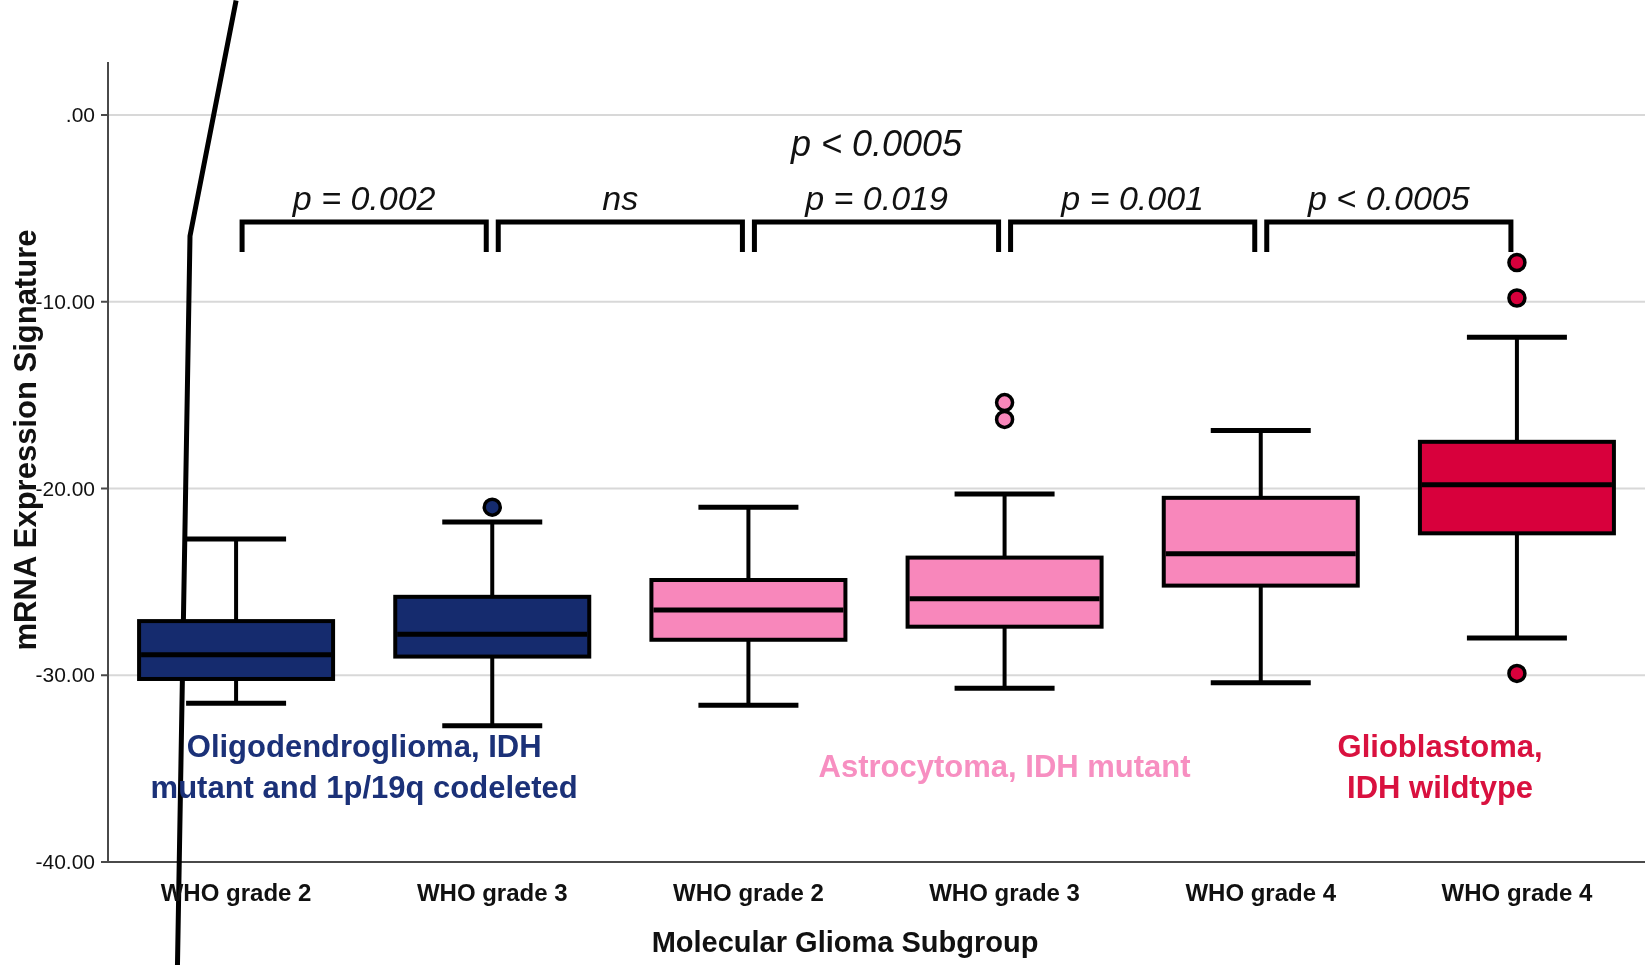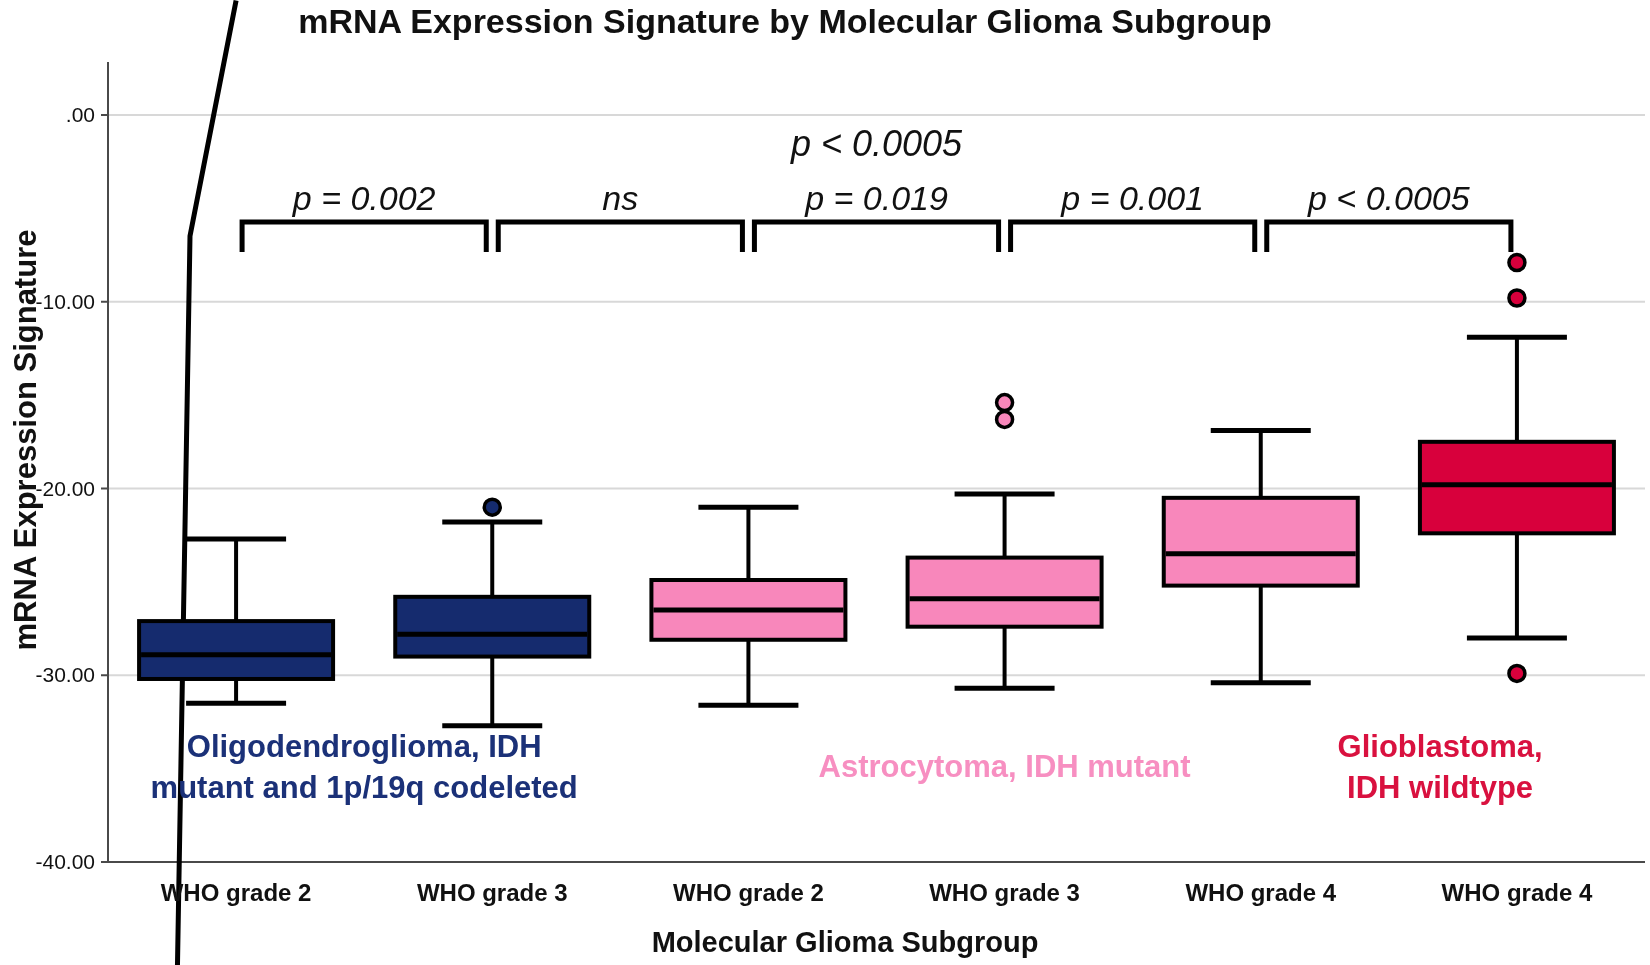--- a/index.html
+++ b/index.html
@@ -106,16 +106,15 @@
       <circle cx="1516.9166666666667" cy="262.5325" r="8" fill="#D8003C" stroke="#000" stroke-width="3.5"></circle>
       <circle cx="1516.9166666666667" cy="298.015" r="8" fill="#D8003C" stroke="#000" stroke-width="3.5"></circle>
       <circle cx="1516.9166666666667" cy="673.3825" r="8" fill="#D8003C" stroke="#000" stroke-width="3.5"></circle>
       <text x="1516.9166666666667" y="901" font-family="&quot;Liberation Sans&quot;,sans-serif" text-anchor="middle" font-size="24" font-weight="bold" fill="#111111">WHO grade 4</text>
       <text x="364.1666666666667" y="757" font-family="&quot;Liberation Sans&quot;,sans-serif" text-anchor="middle" font-size="31" font-weight="bold" fill="#1B3178">Oligodendroglioma, IDH</text>
       <text x="364.1666666666667" y="798" font-family="&quot;Liberation Sans&quot;,sans-serif" text-anchor="middle" font-size="31" font-weight="bold" fill="#1B3178">mutant and 1p/19q codeleted</text>
       <text x="1004.5833333333334" y="777" font-family="&quot;Liberation Sans&quot;,sans-serif" text-anchor="middle" font-size="31" font-weight="bold" fill="#F78FC1">Astrocytoma, IDH mutant</text>
       <text x="1440.0666666666668" y="757" font-family="&quot;Liberation Sans&quot;,sans-serif" text-anchor="middle" font-size="31" font-weight="bold" fill="#D9113F">Glioblastoma,</text>
       <text x="1440.0666666666668" y="798" font-family="&quot;Liberation Sans&quot;,sans-serif" text-anchor="middle" font-size="31" font-weight="bold" fill="#D9113F">IDH wildtype</text>
     </svg>
-  <div class="title">mRNA Expression Signature by Molecular Glioma Subgroup</div>
   <div class="ylab">mRNA Expression Signature</div>
   <div class="xlab">Molecular Glioma Subgroup</div>
 </div>
 
 </body></html>

